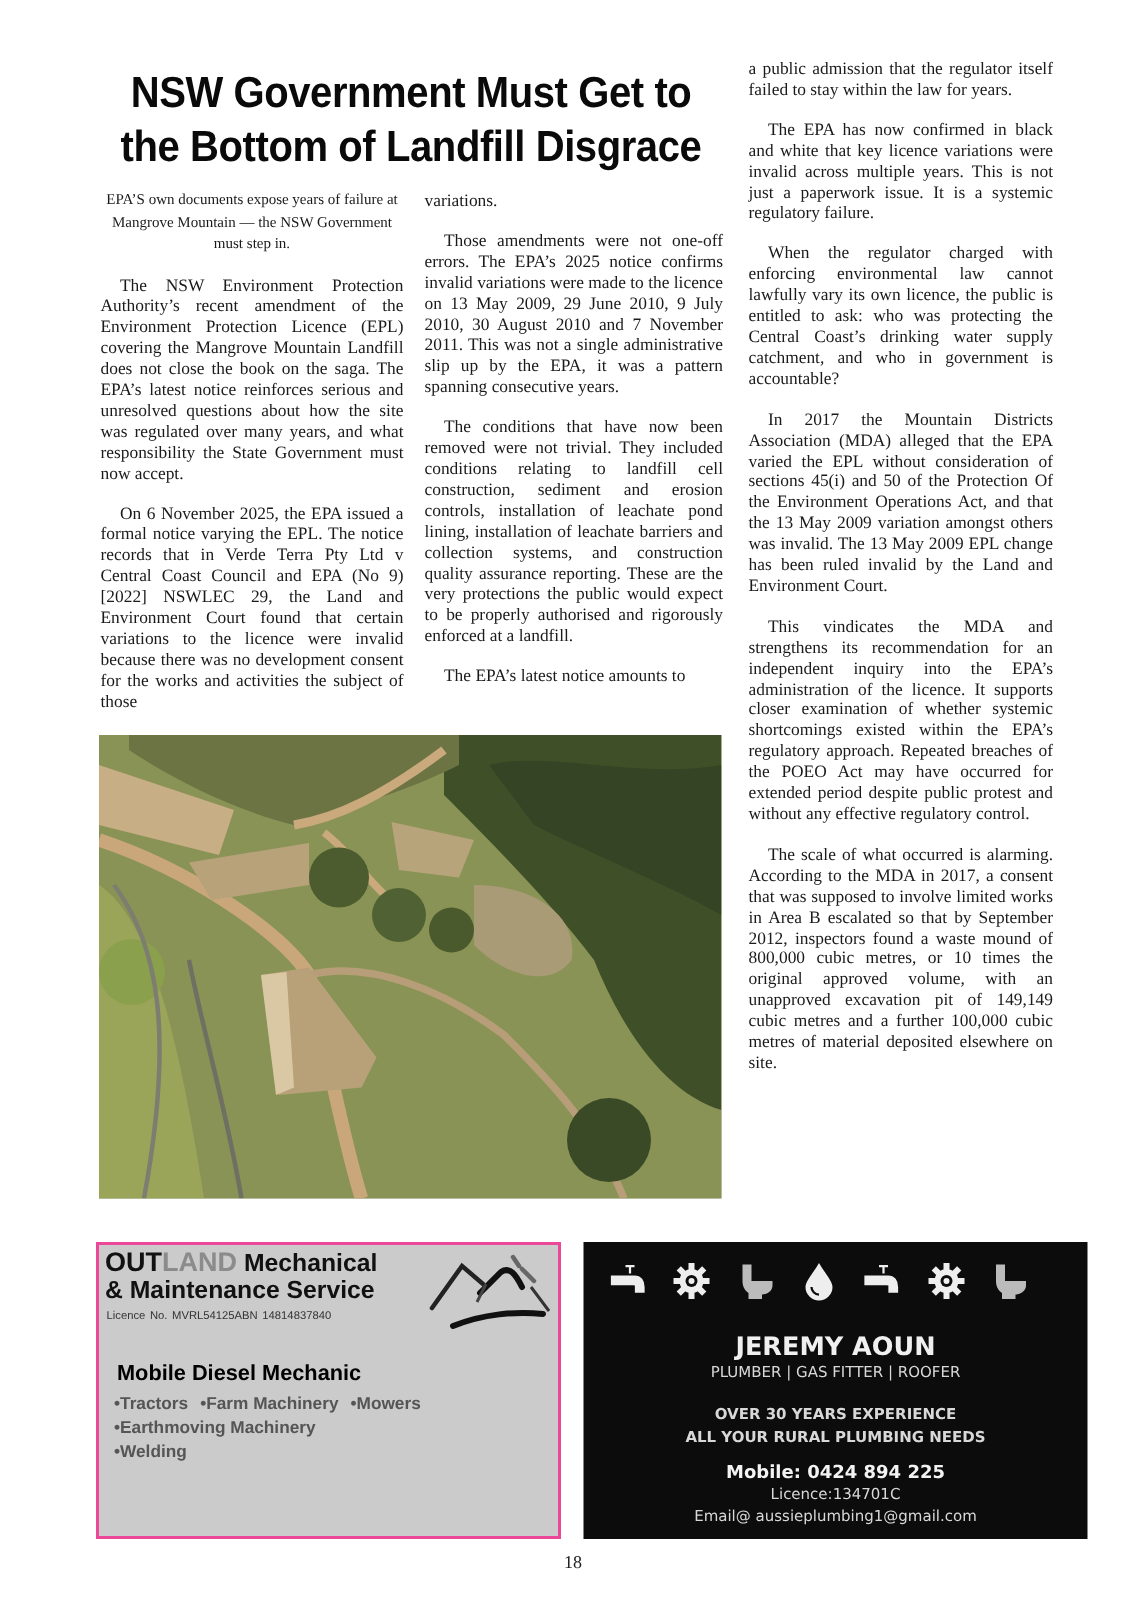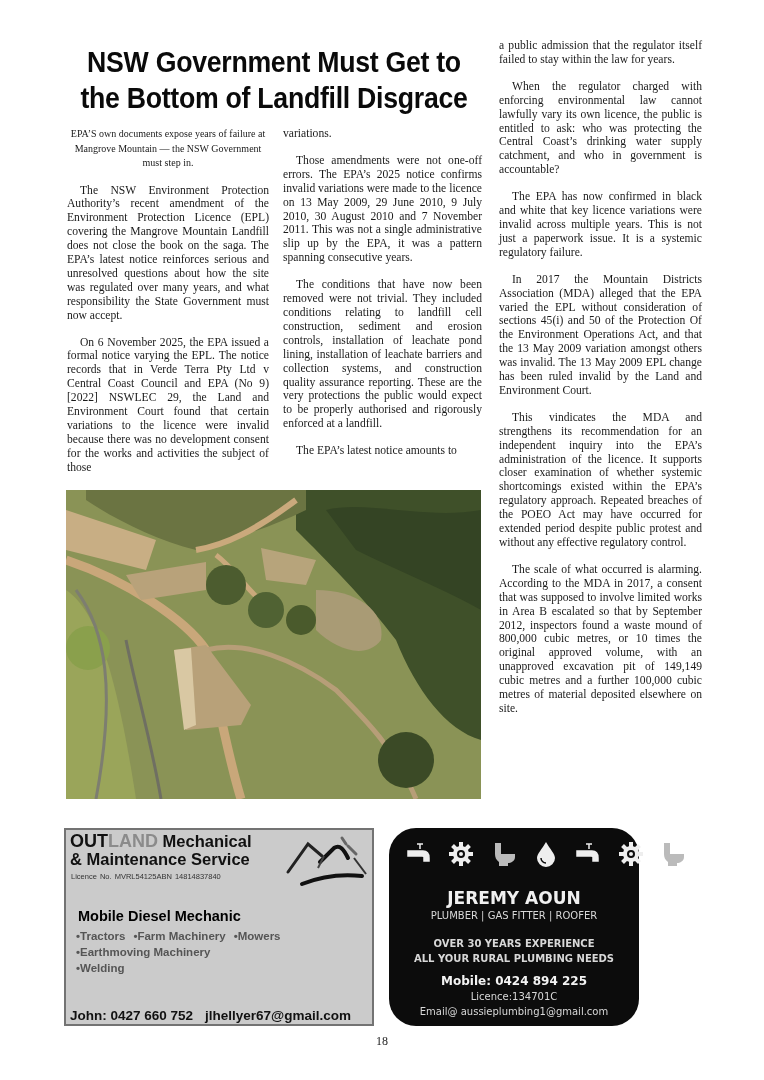--- a/index.html
+++ b/index.html
@@ -24,42 +24,41 @@
 
   .photo {
     position: absolute; left: 66px; top: 490px; width: 415px; height: 309px;
     overflow: hidden; background: #7d8a52;
   }
   .photo svg { display: block; width: 100%; height: 100%; }
 
   
   .ad-outland {
     position: absolute; left: 64px; top: 828px; width: 310px; height: 198px;
-    background: #cbcbcb; border: 2px solid #737373;
+    background: #cbcbcb; border: 2px solid #ec4899;
     font-family: "Liberation Sans", "DejaVu Sans", sans-serif;
   }
   .ol-title { position: absolute; left: 4px; top: 2px; font-weight: bold; font-size: 16.5px; line-height: 18px; color: #111; }
   .ol-title .out { color: #111; font-size: 18px; }
   .ol-title .land { color: #8b8b8b; font-size: 18px; }
   .ol-lic { position: absolute; left: 5px; top: 42px; font-size: 7.5px; color: #333; word-spacing: 1px; }
   .ol-lic span + span { }
   .ol-logo { position: absolute; left: 216px; top: 2px; width: 92px; height: 56px; }
   .ol-sub { position: absolute; left: 12px; top: 78px; font-weight: bold; font-size: 14.5px; color: #000000; }
   .ol-list { position: absolute; left: 10px; top: 98px; list-style: none; font-weight: bold; font-size: 11.5px; line-height: 16px; color: #555; }
   .ol-list li::before { content: "\2022 "; }
   .ol-list li span + span::before { content: "\2022 "; margin-left: 8px; }
   .ol-contact { position: absolute; left: 4px; top: 178px; font-weight: bold; font-size: 13.5px; color: #111; white-space: nowrap; }
   .ol-contact span + span { margin-left: 12px; }
 
   
   .ad-plumb {
-    position: absolute; left: 389px; top: 828px; width: 250px; height: 198px;
+    position: absolute; left: 389px; top: 828px; width: 336px; height: 198px;
     background: #0c0c0c; color: #e8e8e8; text-align: center;
     font-family: "DejaVu Sans", "Liberation Sans", sans-serif;
-    border-radius: 27px;
   }
   .icons-row { position: absolute; left: 16px; top: 12px; width: 282px; display: flex; justify-content: space-between; align-items: center; }
   .icons-row .ic { width: 28px; height: 28px; }
   .pl-name { position: absolute; left: 0; right: 0; top: 60px; font-weight: bold; font-size: 17px; color: #f0f0f0; }
   .pl-trades { position: absolute; left: 0; right: 0; top: 82px; font-size: 10px; color: #d8d8d8; }
   .pl-exp { position: absolute; left: 0; right: 0; top: 108px; font-size: 10px; line-height: 15px; color: #d8d8d8; font-weight: bold; }
   .pl-mobile { position: absolute; left: 0; right: 0; top: 146px; font-weight: bold; font-size: 12px; color: #f3f3f3; }
   .pl-lic { position: absolute; left: 0; right: 0; top: 163px; font-size: 10px; color: #d8d8d8; }
   .pl-email { position: absolute; left: 0; right: 0; top: 178px; font-size: 10px; color: #d8d8d8; }
 
@@ -81,22 +80,22 @@
 
 <div class="col col2">
   <p class="noindent">variations.</p>
   <p>Those amendments were not one-off errors. The EPA’s 2025 notice confirms invalid variations were made to the licence on 13 May 2009, 29 June 2010, 9 July 2010, 30 August 2010 and 7 November 2011. This was not a single administrative slip up by the EPA, it was a pattern spanning consecutive years.</p>
   <p>The conditions that have now been removed were not trivial. They included conditions relating to landfill cell construction, sediment and erosion controls, installation of leachate pond lining, installation of leachate barriers and collection systems, and construction quality assurance reporting. These are the very protections the public would expect to be properly authorised and rigorously enforced at a landfill.</p>
   <p style="text-align:left">The EPA’s latest notice amounts to</p>
 </div>
 
 <div class="col col3">
   <p class="noindent">a public admission that the regulator itself failed to stay within the law for years.</p>
+  <p>The EPA has now confirmed in black and white that key licence variations were invalid across multiple years. This is not just a paperwork issue. It is a systemic regulatory failure.</p>
   <p>When the regulator charged with enforcing environmental law cannot lawfully vary its own licence, the public is entitled to ask: who was protecting the Central Coast’s drinking water supply catchment, and who in government is accountable?</p>
-  <p>The EPA has now confirmed in black and white that key licence variations were invalid across multiple years. This is not just a paperwork issue. It is a systemic regulatory failure.</p>
   <p>In 2017 the Mountain Districts Association (MDA) alleged that the EPA varied the EPL without consideration of sections 45(i) and 50 of the Protection Of the Environment Operations Act, and that the 13 May 2009 variation amongst others was invalid. The 13 May 2009 EPL change has been ruled invalid by the Land and Environment Court.</p>
   <p>This vindicates the MDA and strengthens its recommendation for an independent inquiry into the EPA’s administration of the licence. It supports closer examination of whether systemic shortcomings existed within the EPA’s regulatory approach. Repeated breaches of the POEO Act may have occurred for extended period despite public protest and without any effective regulatory control.</p>
   <p>The scale of what occurred is alarming. According to the MDA in 2017, a consent that was supposed to involve limited works in Area B escalated so that by September 2012, inspectors found a waste mound of 800,000 cubic metres, or 10 times the original approved volume, with an unapproved excavation pit of 149,149 cubic metres and a further 100,000 cubic metres of material deposited elsewhere on site.</p>
 </div>
 
 <div class="photo" role="img" aria-label="Aerial photograph of the Mangrove Mountain landfill site showing ponds, dirt roads and bushland">
   <svg viewBox="0 0 415 309" preserveAspectRatio="none">
     <rect width="415" height="309" fill="#8a9356"></rect>
 
     <path d="M230 0 H415 V250 C380 240 350 200 330 150 C300 110 260 70 230 40 Z" fill="#3f5029"></path>
@@ -143,23 +142,20 @@
     <path d="M66 14 L74 22 M60 6 L64 12" stroke="#666" stroke-width="3" fill="none" stroke-linecap="round"></path>
     <path d="M72 26 L84 42" stroke="#333" stroke-width="2" fill="none"></path>
     <path d="M20 52 C40 44 62 42 80 44" stroke="#111" stroke-width="4" fill="none" stroke-linecap="round"></path>
   </svg>
   <div class="ol-sub">Mobile Diesel Mechanic</div>
   <ul class="ol-list">
     <li><span>Tractors</span><span>Farm Machinery</span><span>Mowers</span></li>
     <li><span>Earthmoving Machinery</span></li>
     <li><span>Welding</span></li>
   </ul>
-  <div class="ol-contact">
-    <span>John: 0427 660 752</span><span>jlhellyer67@gmail.com</span>
-  </div>
 </div>
 
 <div class="ad-plumb">
   <div class="icons-row">
     <svg class="ic" viewBox="0 0 28 28">
         <path d="M12 4 H18 M15 4 V9 M3 11 H18 C22 11 24 14 24 18 V21 H19 V17 C19 16 18 16 17 16 H3 Z" fill="#eee" stroke="#eee" stroke-width="1.5"></path>
       </svg>
     <svg class="ic" viewBox="0 0 28 28">
         <g fill="#eee">
           <circle cx="14" cy="14" r="8"></circle>

